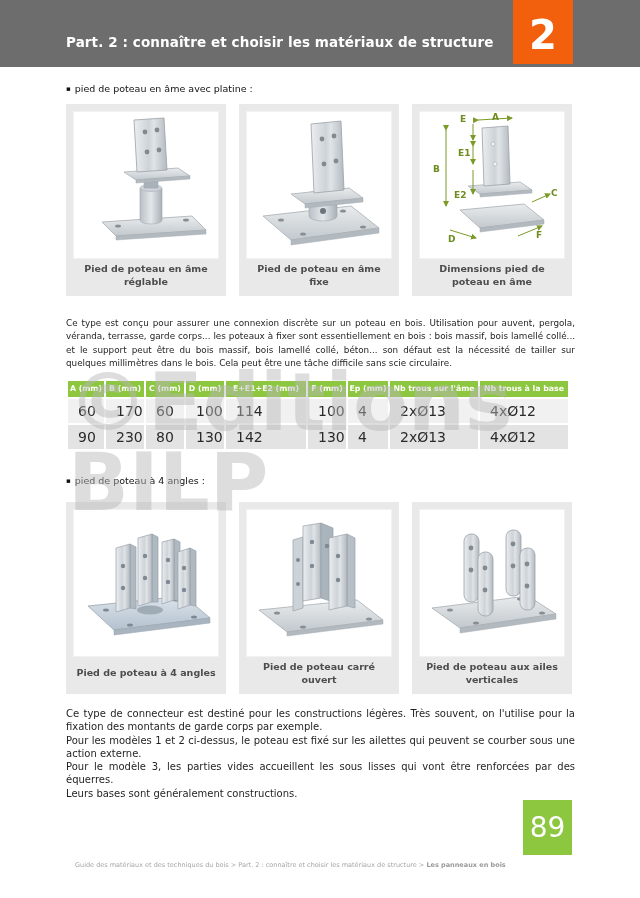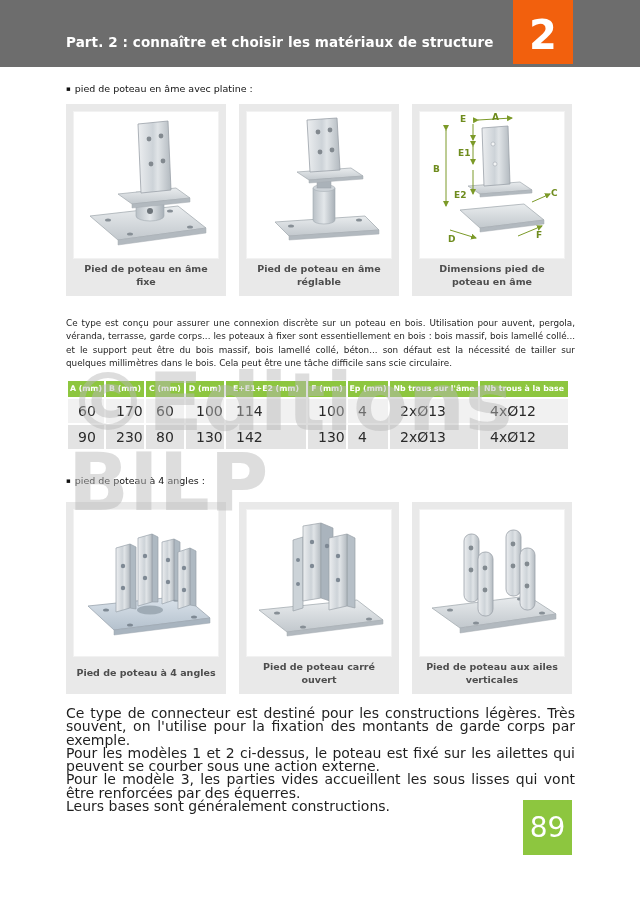--- a/index.html
+++ b/index.html
@@ -18,21 +18,21 @@
   .figrow{position:absolute;left:66px;display:flex;gap:13px;}
   .figbox{width:160px;height:192px;background:#e9e9e9;padding:7px;box-sizing:border-box;
           display:flex;flex-direction:column;}
   .photo{position:relative;background:#fff;height:148px;border:1px solid #f2f2f2;box-sizing:border-box;overflow:hidden;}
   .figbox figcaption{flex:1;display:flex;align-items:center;justify-content:center;text-align:center;
           font-size:9.5px;font-weight:bold;color:#4d4d4d;line-height:1.35;padding-top:3px;}
   .dim-label{position:absolute;font-size:9px;font-weight:bold;color:#6f8c1e;}
   
   .bodytext{position:absolute;left:66px;width:509px;margin:0;font-size:8.8px;line-height:13.3px;
           color:#1f1f1f;text-align:justify;}
-  .bodylines{position:absolute;left:66px;width:509px;font-size:14px;line-height:13.3px;color:#1f1f1f;}
+  .bodylines{position:absolute;left:66px;width:509px;font-size:10px;line-height:13.3px;color:#1f1f1f;}
   .bodylines div{text-align:justify;}
   
   .spec-table{position:absolute;left:66px;top:379px;border-collapse:separate;border-spacing:2px;table-layout:fixed;}
   .spec-table th{background:#8dc63f;color:#fff;font-size:7.8px;font-weight:bold;text-align:center;
           vertical-align:middle;padding:3px 1px;line-height:1.25;}
   .spec-table td{font-size:14px;color:#2a2a2a;height:24px;padding:0 0 0 10px;vertical-align:middle;}
   .spec-table tr.r0 td{background:#f1f1f1;}
   .spec-table tr.r1 td{background:#e3e3e3;margin-top:24px;}
   
   .watermark{position:absolute;left:0;top:0;width:640px;height:898px;pointer-events:none;z-index:10;}
@@ -85,60 +85,60 @@
 
   <div class="sec-head" style="top:83px">
     <span class="bullet">▪</span><span class="hb">pied de poteau en âme avec platine</span><span> :</span>
   </div>
 
   <div class="figrow" style="top:104px">
 
     <figure class="figbox" style="margin:0">
       <div class="photo">
         <svg width="144" height="146" viewBox="0 0 144 146">
+          <polygon points="28,110 118,104 132,118 42,124" fill="url(#gP)" stroke="#a6adb3" stroke-width=".8"></polygon>
+          <polygon points="42,124 132,118 132,122 42,128" fill="#b2b9bf" stroke="#a6adb3" stroke-width=".5"></polygon>
+          <ellipse cx="44" cy="114" rx="3" ry="1.6" fill="#878f96"></ellipse>
+            <ellipse cx="112" cy="108" rx="3" ry="1.6" fill="#878f96"></ellipse>
+          <path d="M66,76 L66,108 A11,4 0 0 0 88,108 L88,76 Z" fill="url(#gC)" stroke="#a0a8ae" stroke-width=".6"></path>
+          <ellipse cx="77" cy="76" rx="11" ry="3.5" fill="#cdd3d8" stroke="#a0a8ae" stroke-width=".5"></ellipse>
+          <rect x="70" y="66" width="14" height="10" fill="#aab2b9" stroke="#9aa1a8" stroke-width=".5"></rect>
+          <polygon points="50,60 104,56 116,64 62,68" fill="url(#gP)" stroke="#a0a8ae" stroke-width=".7"></polygon>
+          <polygon points="62,68 116,64 116,67 62,71" fill="#b2b9bf" stroke="#a6adb3" stroke-width=".5"></polygon>
+          <polygon points="60,8 90,6 93,58 63,60" fill="url(#gV)" stroke="#9aa1a8" stroke-width=".8"></polygon>
+          <circle cx="71" cy="20" r="2.4" fill="#82898f"></circle>
+            <circle cx="83" cy="18" r="2.4" fill="#82898f"></circle>
+          <circle cx="73" cy="40" r="2.4" fill="#82898f"></circle>
+            <circle cx="85" cy="38" r="2.4" fill="#82898f"></circle>
+        </svg>
+      </div>
+      <figcaption>Pied de poteau en âme réglable</figcaption>
+    </figure>
+
+    <figure class="figbox" style="margin:0">
+      <div class="photo">
+        <svg width="144" height="146" viewBox="0 0 144 146">
           <polygon points="16,104 104,94 132,116 44,128" fill="url(#gP)" stroke="#a6adb3" stroke-width=".8"></polygon>
           <polygon points="44,128 132,116 132,121 44,133" fill="#b2b9bf" stroke="#a6adb3" stroke-width=".5"></polygon>
           <ellipse cx="34" cy="108" rx="3" ry="1.6" fill="#878f96"></ellipse>
             <ellipse cx="96" cy="99" rx="3" ry="1.6" fill="#878f96"></ellipse>
           <ellipse cx="116" cy="115" rx="3" ry="1.6" fill="#878f96"></ellipse>
             <ellipse cx="56" cy="122" rx="3" ry="1.6" fill="#878f96"></ellipse>
           <path d="M62,80 L62,104 A14,5 0 0 0 90,104 L90,80 Z" fill="url(#gC)" stroke="#a0a8ae" stroke-width=".6"></path>
           <polygon points="44,82 102,76 116,86 58,92" fill="url(#gP)" stroke="#a0a8ae" stroke-width=".7"></polygon>
           <polygon points="58,92 116,86 116,90 58,96" fill="#b2b9bf" stroke="#a6adb3" stroke-width=".5"></polygon>
           <circle cx="76" cy="99" r="3" fill="#6d747a"></circle>
           <polygon points="64,12 94,9 97,78 67,81" fill="url(#gV)" stroke="#9aa1a8" stroke-width=".8"></polygon>
           <circle cx="75" cy="27" r="2.4" fill="#82898f"></circle>
             <circle cx="87" cy="24" r="2.4" fill="#82898f"></circle>
           <circle cx="77" cy="52" r="2.4" fill="#82898f"></circle>
             <circle cx="89" cy="49" r="2.4" fill="#82898f"></circle>
         </svg>
       </div>
       <figcaption>Pied de poteau en âme fixe</figcaption>
-    </figure>
-
-    <figure class="figbox" style="margin:0">
-      <div class="photo">
-        <svg width="144" height="146" viewBox="0 0 144 146">
-          <polygon points="28,110 118,104 132,118 42,124" fill="url(#gP)" stroke="#a6adb3" stroke-width=".8"></polygon>
-          <polygon points="42,124 132,118 132,122 42,128" fill="#b2b9bf" stroke="#a6adb3" stroke-width=".5"></polygon>
-          <ellipse cx="44" cy="114" rx="3" ry="1.6" fill="#878f96"></ellipse>
-            <ellipse cx="112" cy="108" rx="3" ry="1.6" fill="#878f96"></ellipse>
-          <path d="M66,76 L66,108 A11,4 0 0 0 88,108 L88,76 Z" fill="url(#gC)" stroke="#a0a8ae" stroke-width=".6"></path>
-          <ellipse cx="77" cy="76" rx="11" ry="3.5" fill="#cdd3d8" stroke="#a0a8ae" stroke-width=".5"></ellipse>
-          <rect x="70" y="66" width="14" height="10" fill="#aab2b9" stroke="#9aa1a8" stroke-width=".5"></rect>
-          <polygon points="50,60 104,56 116,64 62,68" fill="url(#gP)" stroke="#a0a8ae" stroke-width=".7"></polygon>
-          <polygon points="62,68 116,64 116,67 62,71" fill="#b2b9bf" stroke="#a6adb3" stroke-width=".5"></polygon>
-          <polygon points="60,8 90,6 93,58 63,60" fill="url(#gV)" stroke="#9aa1a8" stroke-width=".8"></polygon>
-          <circle cx="71" cy="20" r="2.4" fill="#82898f"></circle>
-            <circle cx="83" cy="18" r="2.4" fill="#82898f"></circle>
-          <circle cx="73" cy="40" r="2.4" fill="#82898f"></circle>
-            <circle cx="85" cy="38" r="2.4" fill="#82898f"></circle>
-        </svg>
-      </div>
-      <figcaption>Pied de poteau en âme réglable</figcaption>
     </figure>
 
     <figure class="figbox" style="margin:0">
       <div class="photo">
         <svg width="144" height="146" viewBox="0 0 144 146">
           <polygon points="40,98 104,92 124,108 60,116" fill="url(#gP)" stroke="#a6adb3" stroke-width=".8"></polygon>
           <polygon points="60,116 124,108 124,112 60,120" fill="#b2b9bf" stroke="#a6adb3" stroke-width=".5"></polygon>
           <polygon points="48,74 100,70 112,78 60,82" fill="url(#gP)" stroke="#a0a8ae" stroke-width=".7"></polygon>
           <polygon points="60,82 112,78 112,81 60,85" fill="#b2b9bf" stroke="#a6adb3" stroke-width=".5"></polygon>
           <polygon points="62,16 88,14 90,72 64,74" fill="url(#gV)" stroke="#9aa1a8" stroke-width=".8"></polygon>
@@ -326,15 +326,16 @@
     <div>Pour les modèles 1 et 2 ci-dessus, le poteau est fixé sur les ailettes qui peuvent se courber sous une action externe.</div>
     <div>Pour le modèle 3, les parties vides accueillent les sous lisses qui vont être renforcées par des équerres.</div>
     <div>Leurs bases sont généralement constructions.</div>
   </div>
 
   <div class="watermark">
     <div class="wm1">©Editions</div>
     <div class="wm2">BILP</div>
   </div>
 
+  <div class="breadcrumb"><span>Guide des matériaux et des techniques du bois &gt; Part. 2 : connaître et choisir les matériaux de structure &gt; </span><b>Les panneaux en bois</b></div>
   <div class="page-num">89</div>
 
 </div>
 
 </body></html>

